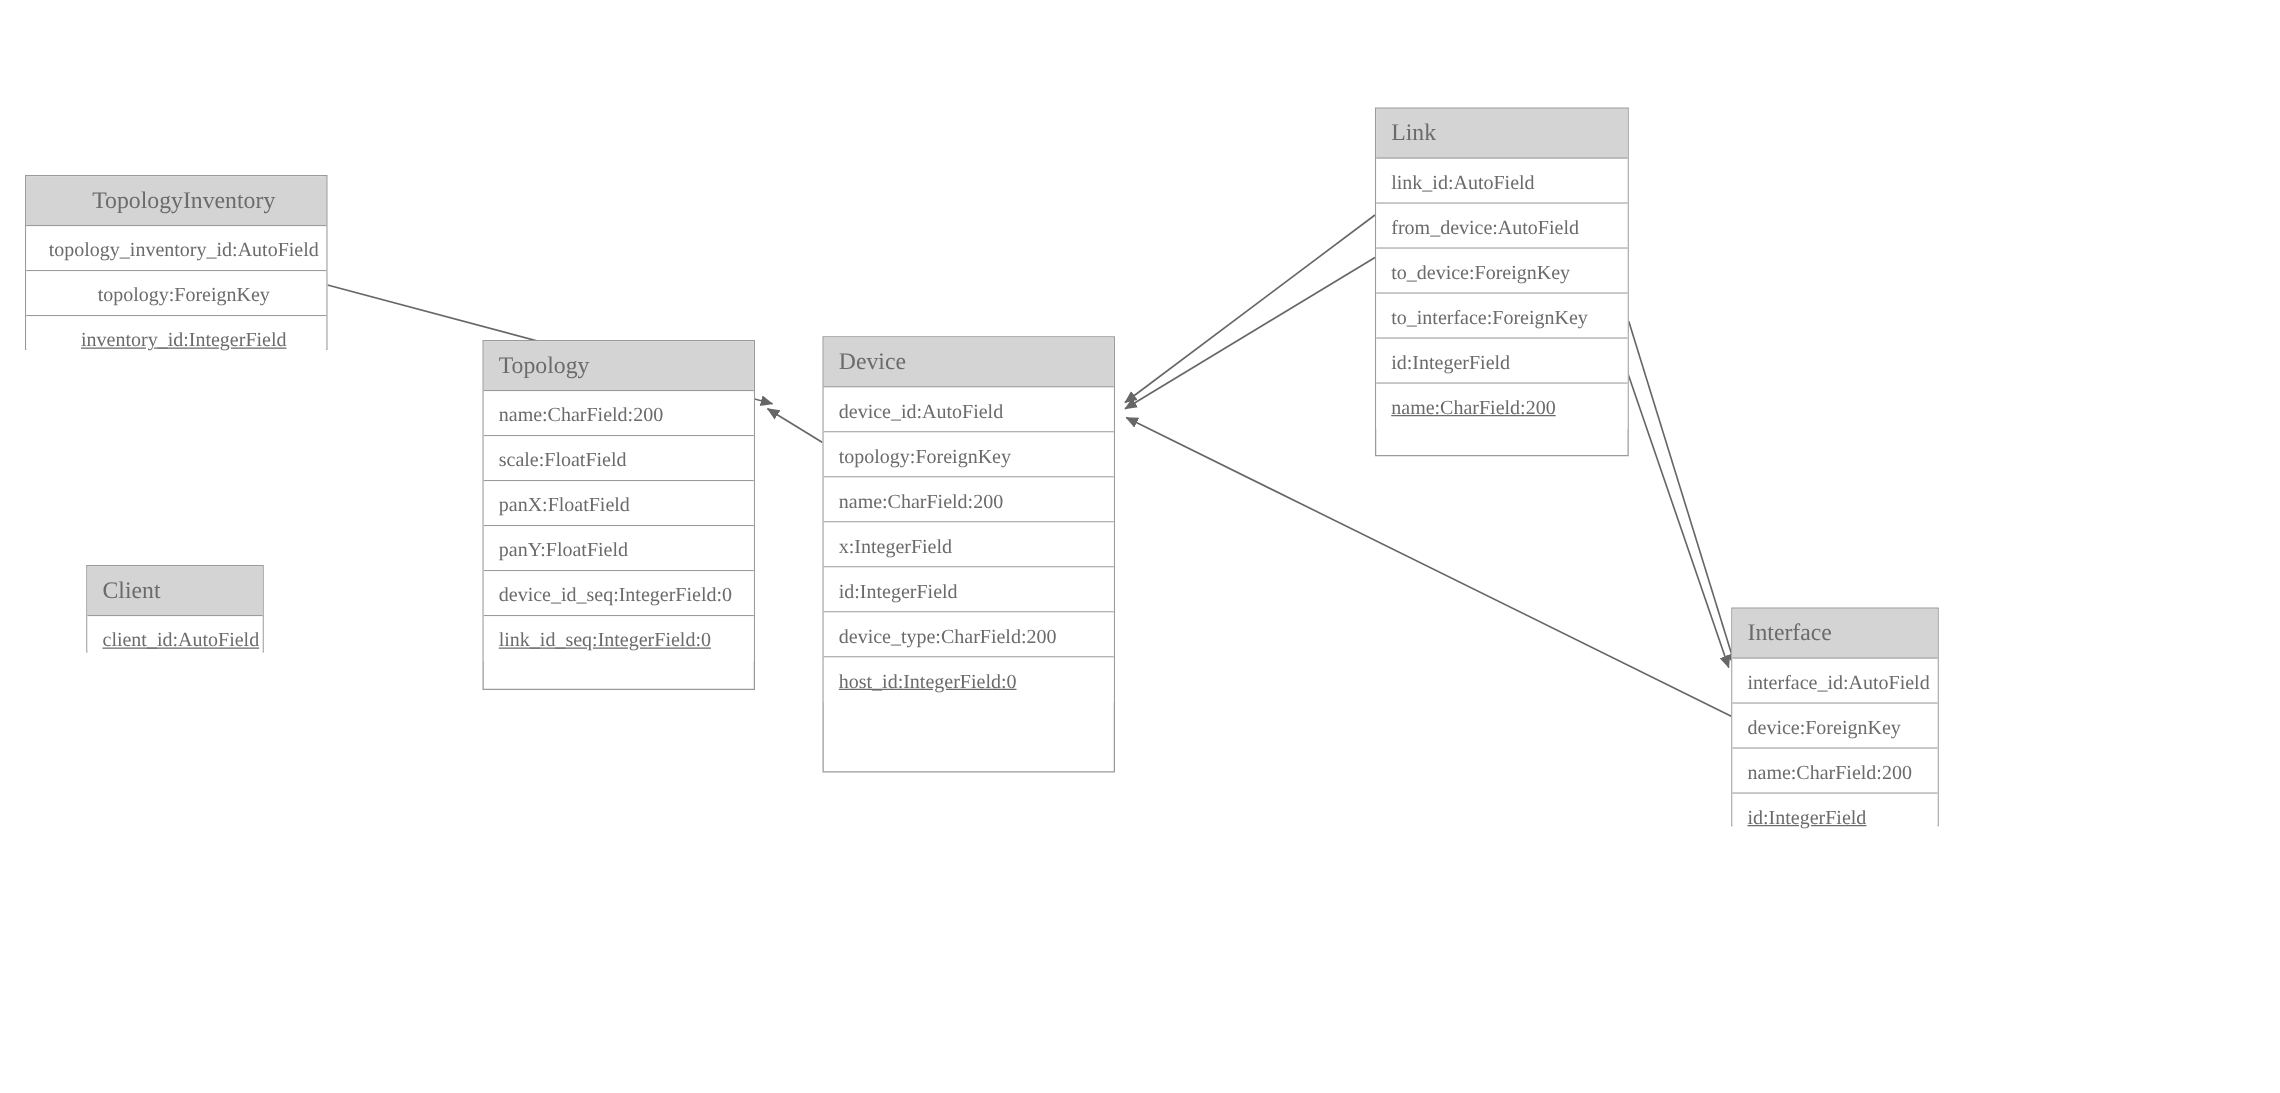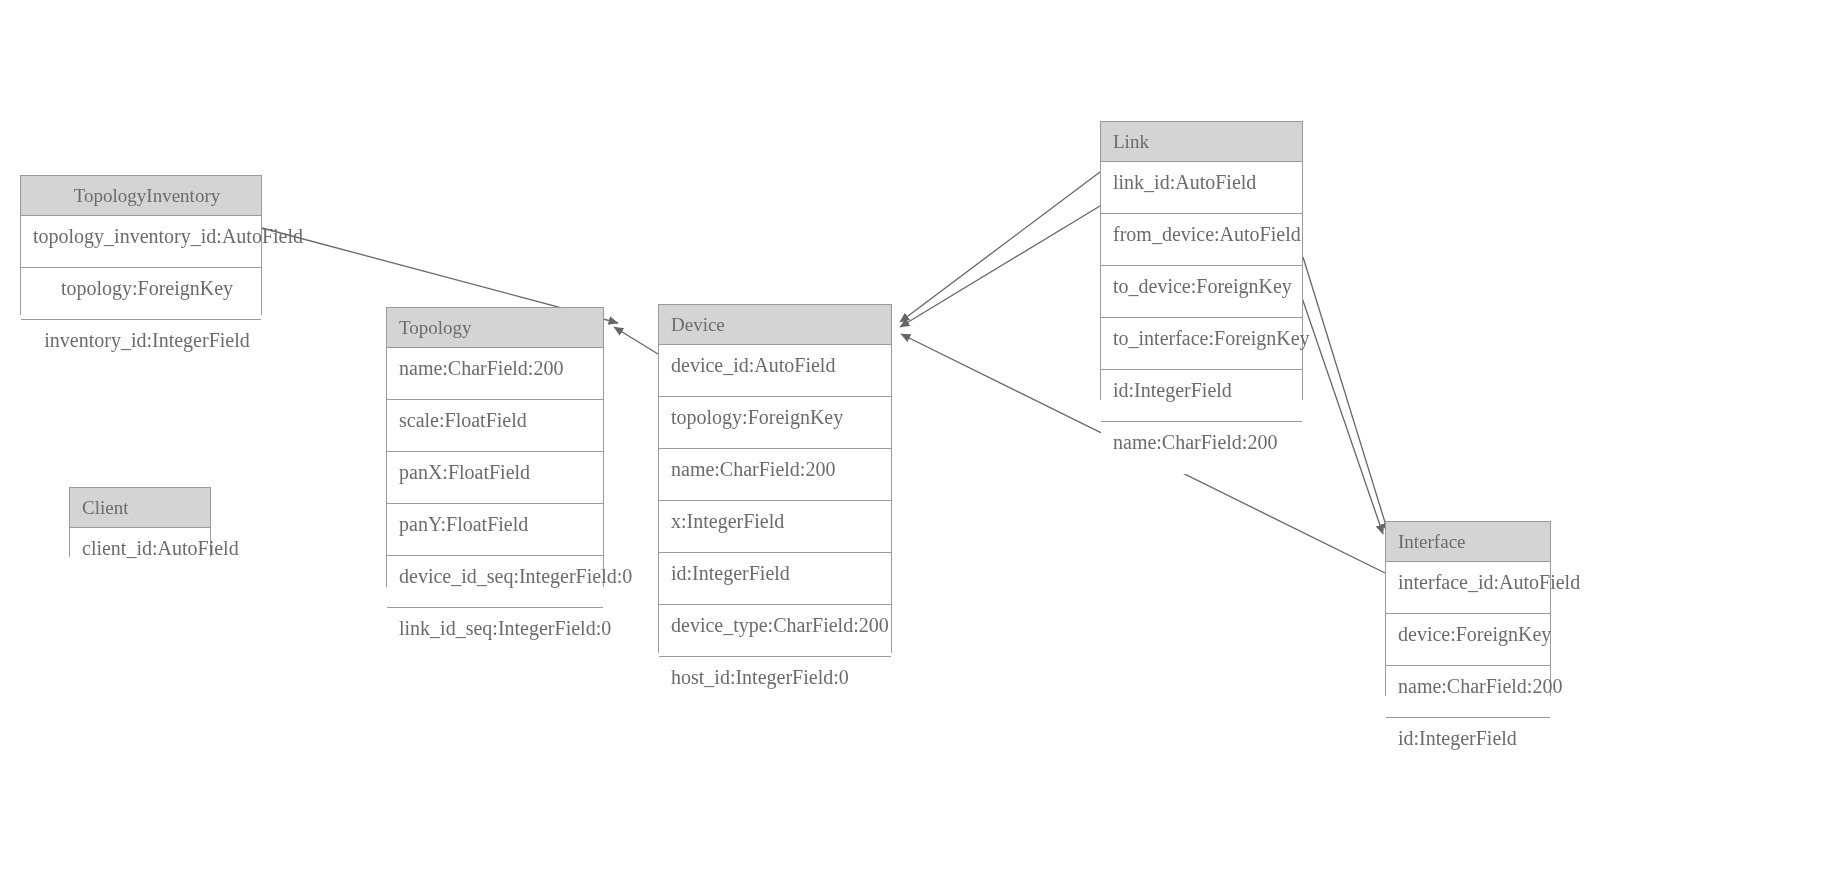--- a/index.html
+++ b/index.html
@@ -23,47 +23,47 @@
     width: 1824px;
     height: 874px;
     pointer-events: none;
   }
   .entity {
     position: absolute;
     box-sizing: border-box;
     border: 1px solid #9a9a9a;
     background: #ffffff;
     z-index: 2;
-    margin-top: 35px;
   }
   .entity-header {
     box-sizing: border-box;
     background: #d4d4d4;
     border-bottom: 1px solid #9a9a9a;
     color: #6b6b6b;
     font-size: 19px;
     line-height: 40px;
     height: 40px;
     padding: 0 0 0 12px;
     white-space: nowrap;
     overflow: visible;
   }
   .entity-field {
     box-sizing: border-box;
     border-bottom: 1px solid #9a9a9a;
     color: #6b6b6b;
-    font-size: 20px;
+    font-size: 16px;
     line-height: 40px;
-    height: 52px;
+    height: 36px;
     padding: 0 0 0 12px;
     white-space: nowrap;
     background: #ffffff;
   }
   .entity-field:last-child {
     border-bottom: none;
+    text-decoration: underline;
   }
 </style>
 </head>
 <body>
 
 <div id="canvas">
 
   <svg id="edge-layer" viewBox="0 0 1824 874" xmlns="http://www.w3.org/2000/svg">
     <defs>
       <marker id="arrowhead" markerWidth="11" markerHeight="11" refX="9.4" refY="4.6" orient="auto" markerUnits="userSpaceOnUse">

